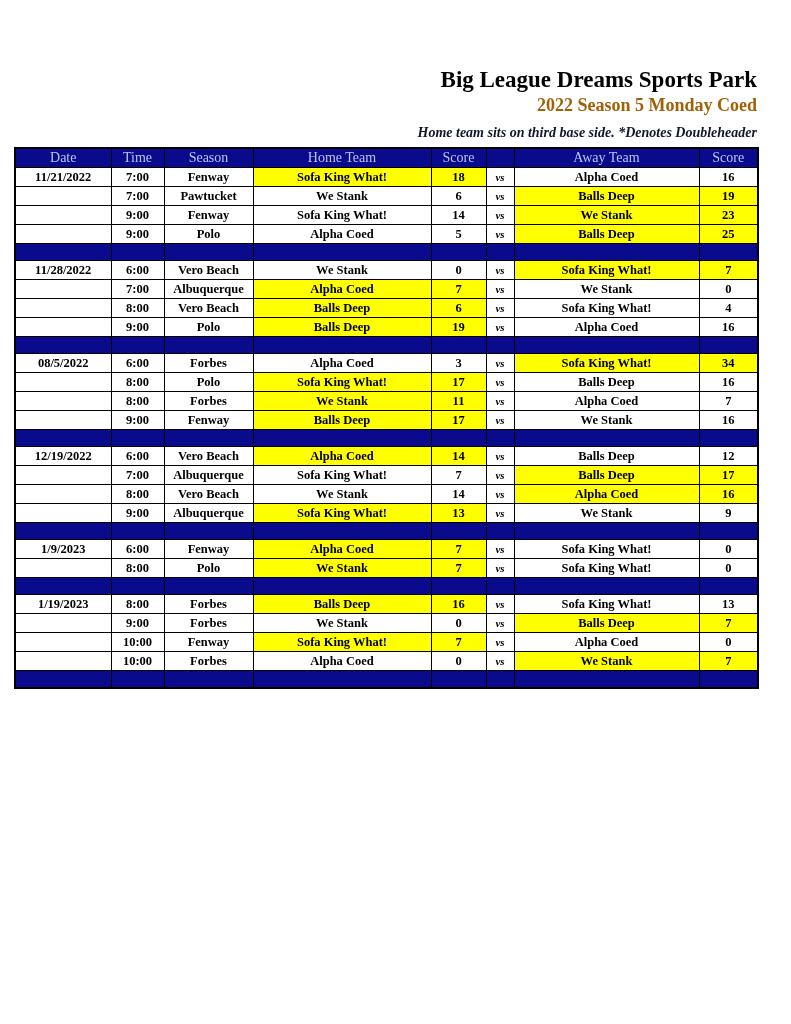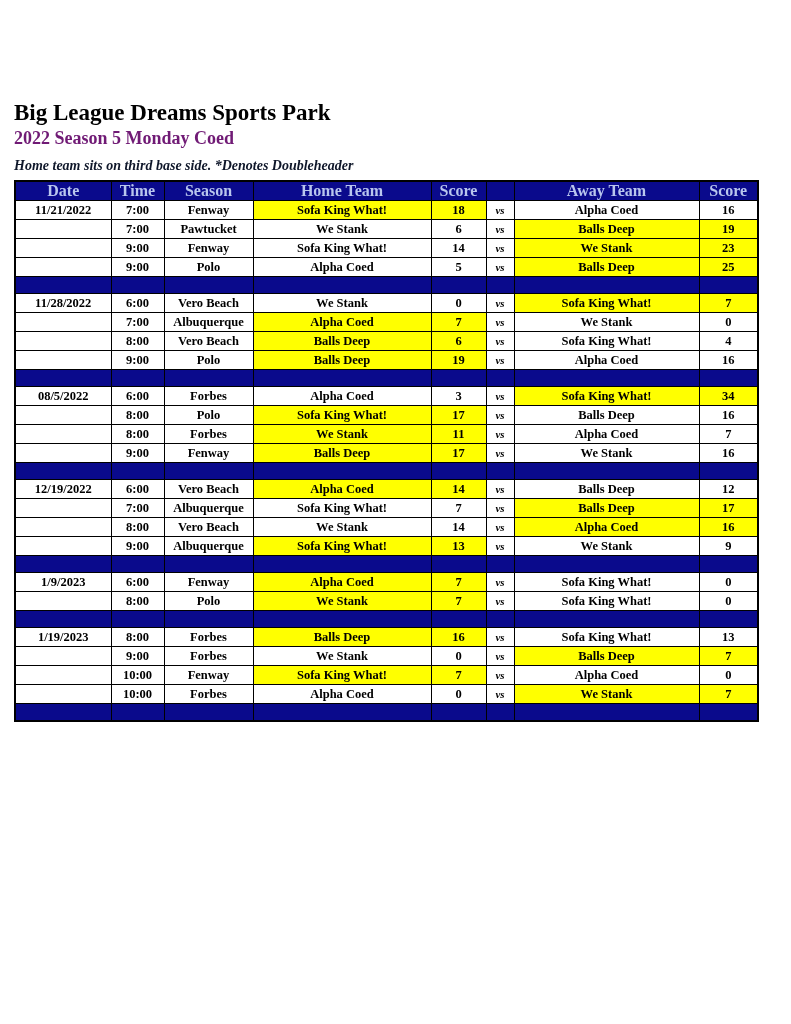--- a/index.html
+++ b/index.html
@@ -11,35 +11,35 @@
   .page {
     position: relative;
     width: 791px;
     height: 1024px;
     background: #ffffff;
     overflow: hidden;
   }
   .heading-wrap {
     margin-left: 14px;
     width: 743px;
-    text-align: left;
-    padding-top: 100px;
+    text-align: right;
+    padding-top: 67px;
   }
   .title {
     margin: 0;
     font-size: 23px;
     font-weight: bold;
     color: #000000;
     line-height: 1.1;
   }
   .subtitle {
     margin: 4px 0 0 0;
     font-size: 18px;
     font-weight: bold;
-    color: #701a75;
+    color: #a16207;
     line-height: 1.1;
   }
   .note {
     margin: 9px 0 0 0;
     font-size: 14px;
     font-weight: bold;
     font-style: italic;
     color: #0f172a;
     line-height: 1.1;
   }
@@ -64,22 +64,22 @@
     height: 18px;
     padding: 0;
     text-align: center;
     vertical-align: middle;
     overflow: hidden;
     white-space: nowrap;
   }
   thead th {
     background: var(--navy);
     color: var(--header-text);
-    font-size: 16px;
-    font-weight: bold;
+    font-size: 14px;
+    font-weight: normal;
   }
   td {
     background: #ffffff;
     color: #000000;
     font-size: 12.5px;
     font-weight: bold;
   }
   td.vs-cell {
     font-style: italic;
     font-size: 11px;

